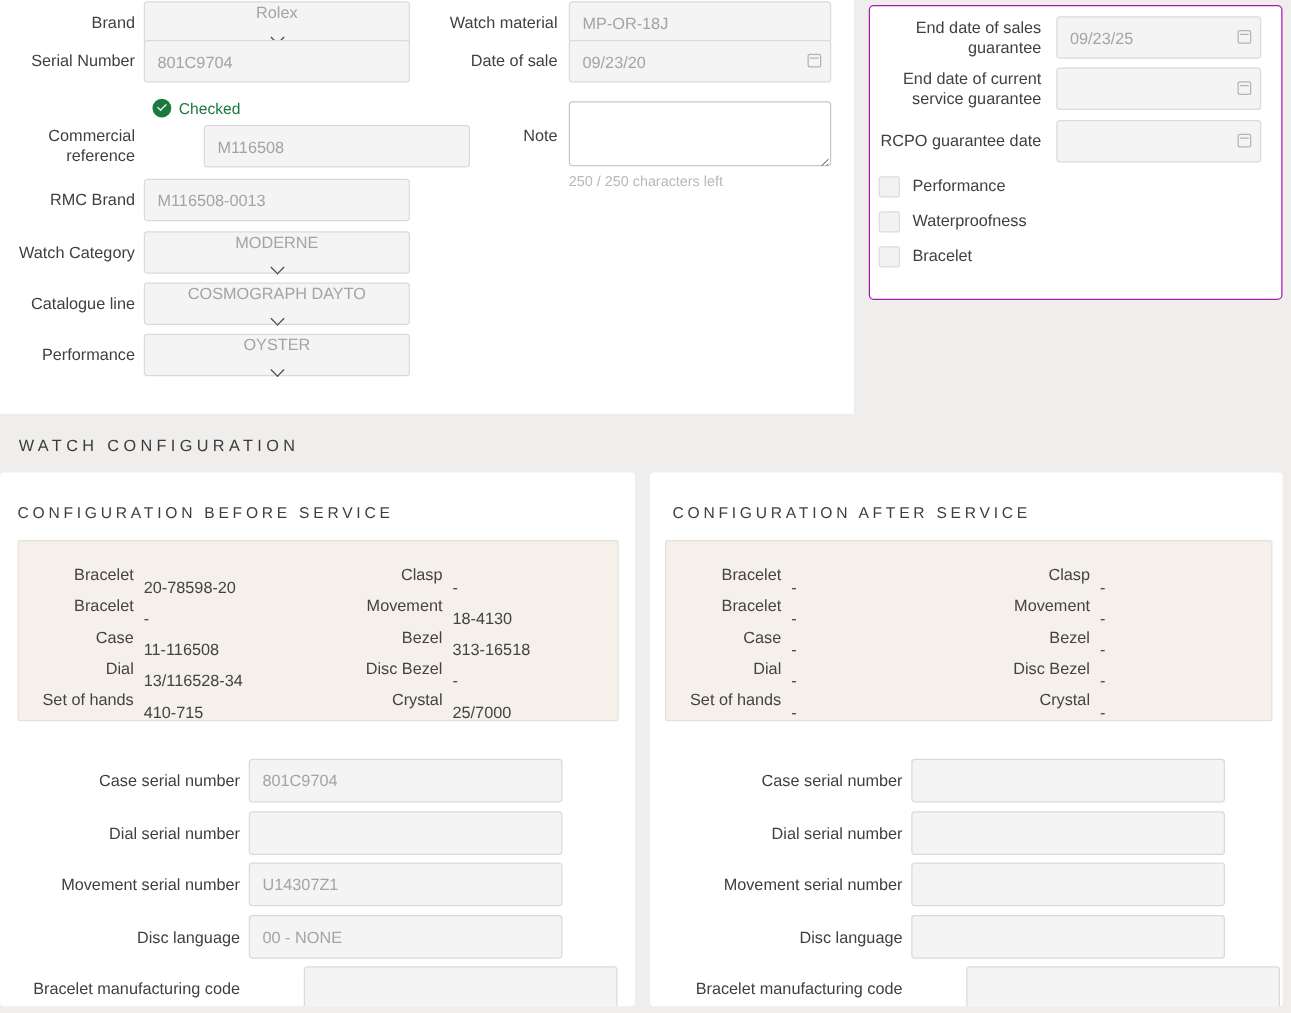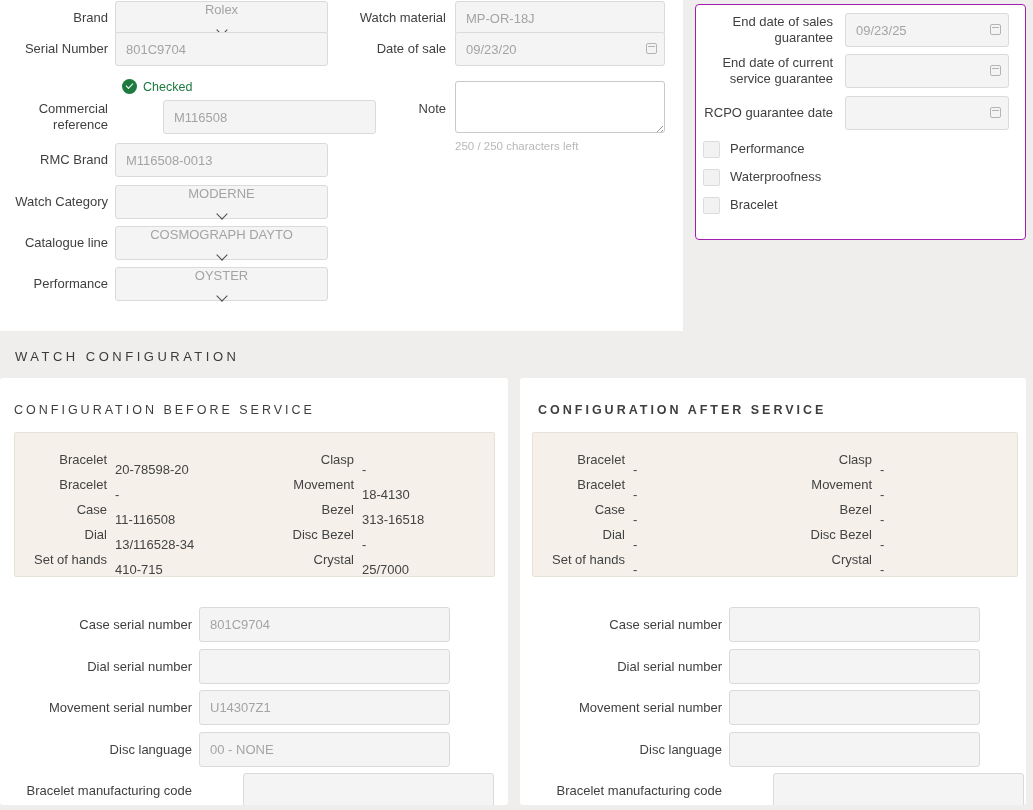--- a/index.html
+++ b/index.html
@@ -296,21 +296,21 @@
     <span class="flabel">Disc language</span>
     <input class="tbox w251" readonly="" value="00 - NONE" style="">
   </div>
   <div class="bfrow t5">
     <span class="flabel">Bracelet manufacturing code</span>
     <input class="tbox w251" readonly="" value="" style="">
   </div>
 </section>
 
 <section class="card" id="bottom-right-card">
-  <h3 class="panel-title" style="font-weight:bold;">CONFIGURATION AFTER SERVICE</h3>
+  <h3 class="panel-title" style="font-weight:normal;">CONFIGURATION AFTER SERVICE</h3>
 
   <div class="sumbox">
     <div class="sumcol c1">
       <div class="sumrow">
           <span class="sl">Bracelet</span>
           <span class="sv">-</span>
         </div>
       <div class="sumrow">
           <span class="sl">Bracelet</span>
           <span class="sv">-</span>

